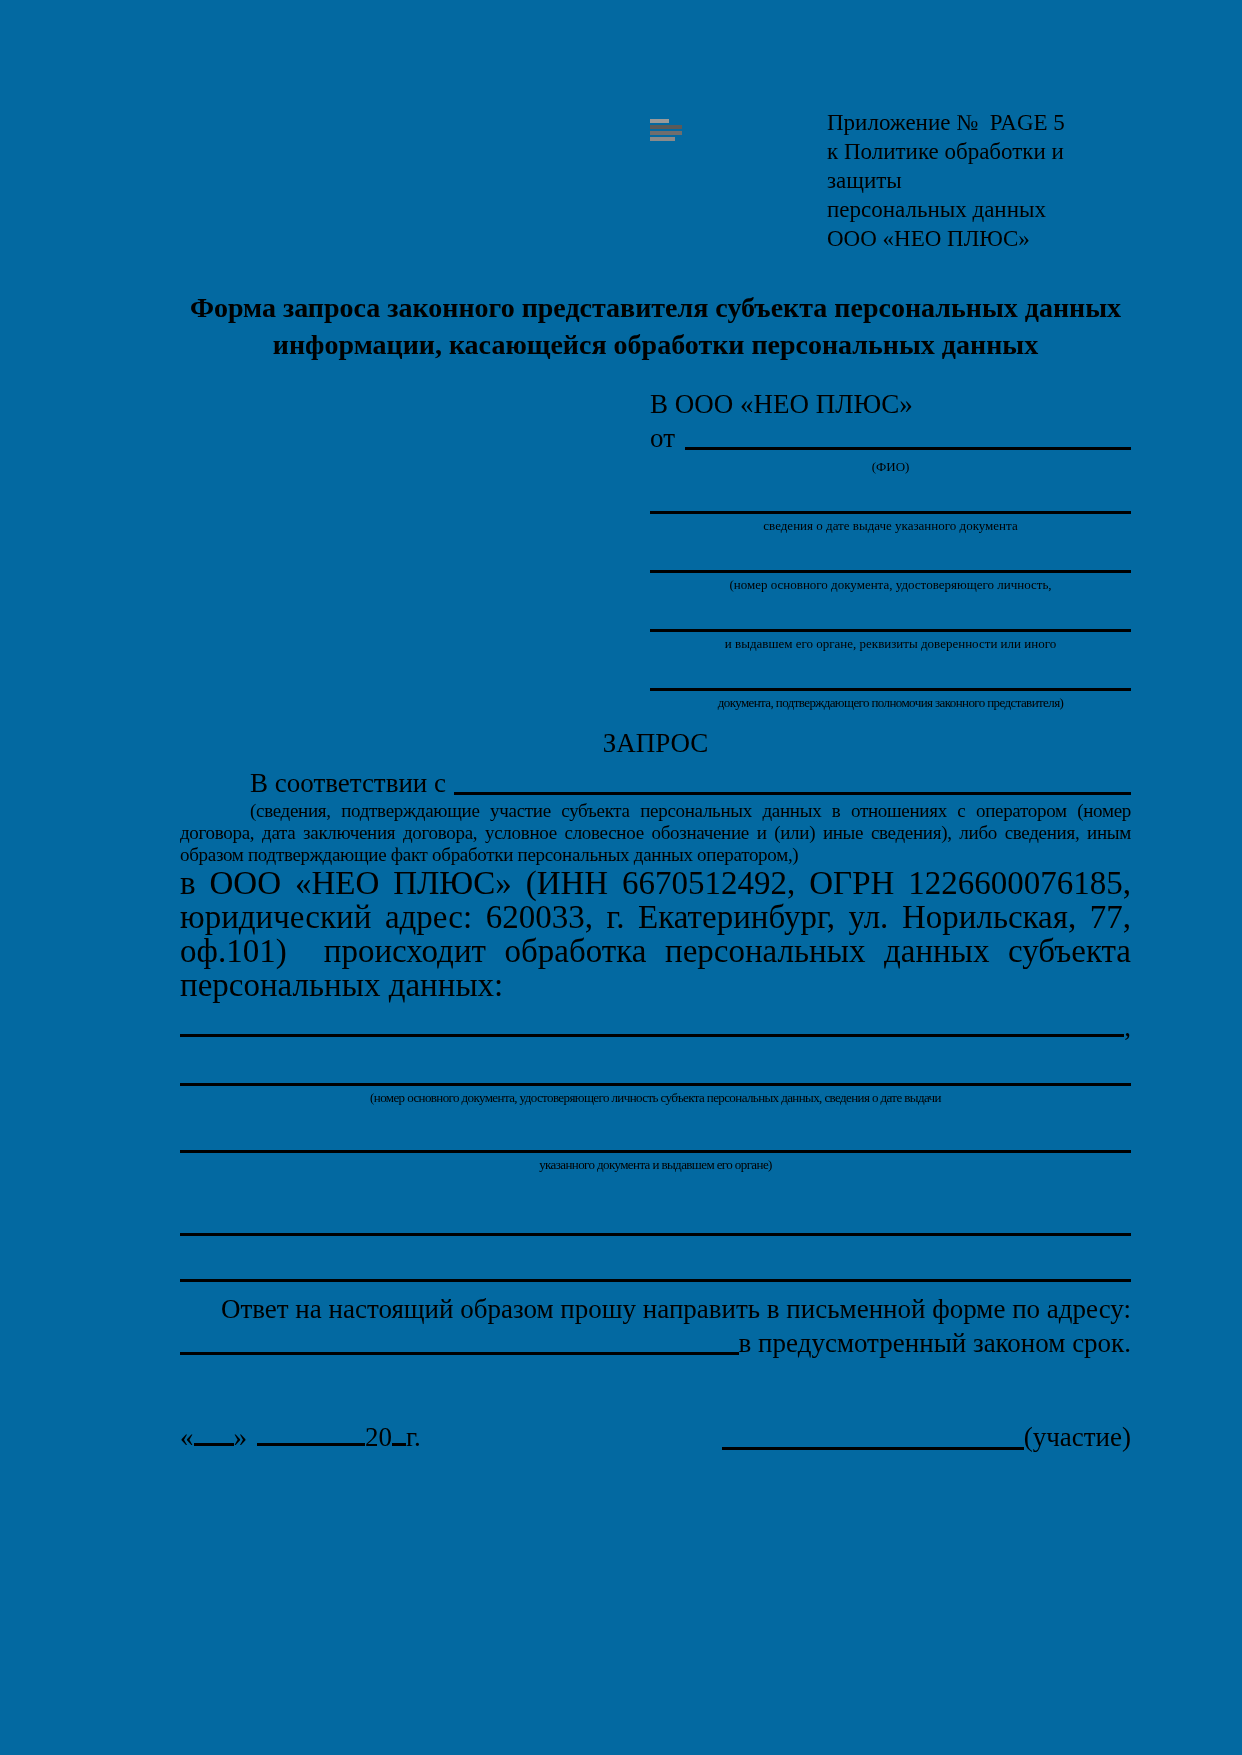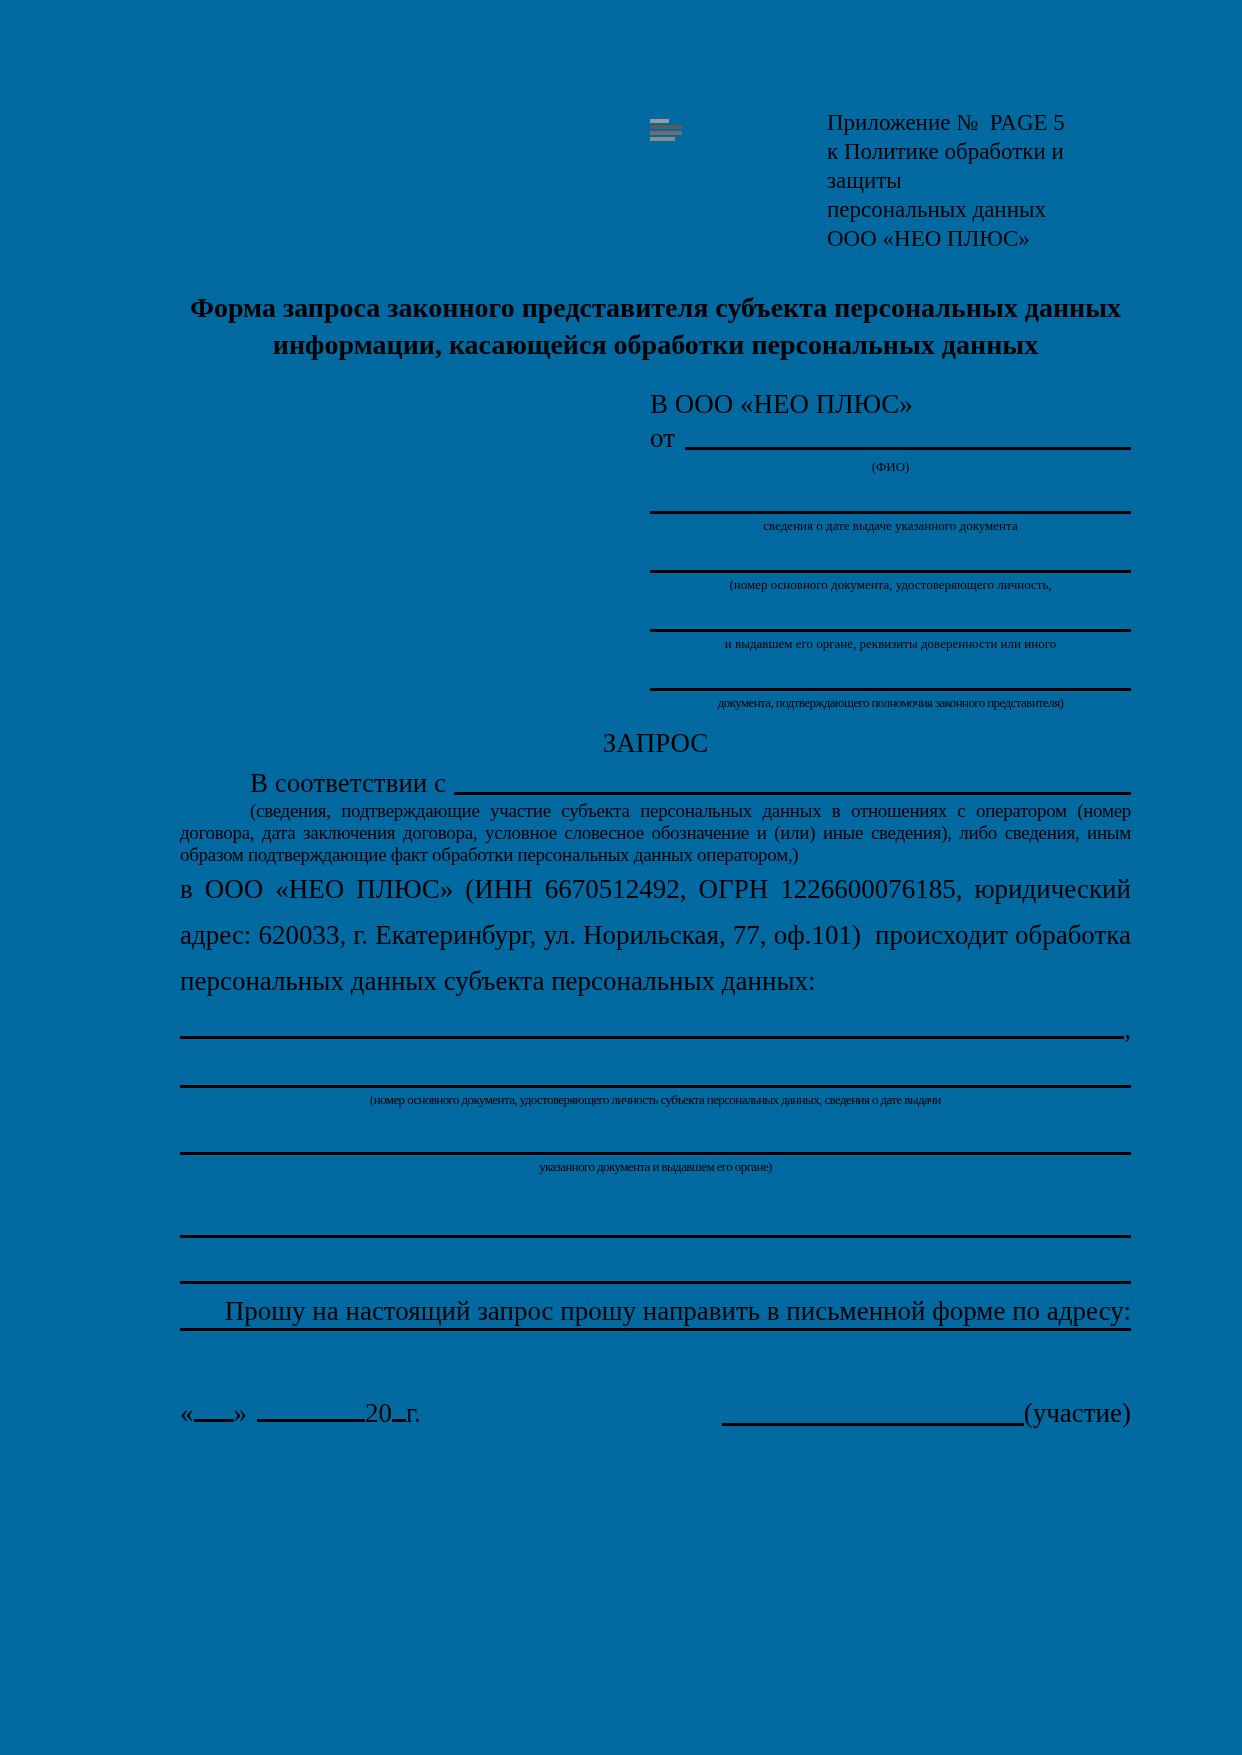--- a/index.html
+++ b/index.html
@@ -33,21 +33,21 @@
   .cap { font-size:13px; line-height:23px; text-align:center; white-space:nowrap; }
   .cond { letter-spacing:-0.6px; }
   .field .fblank { height:36px; border-bottom:3px solid #000; }
   .field:first-of-type .fblank { height:42px; }
 
   
   .zapros { text-align:center; font-size:27px; line-height:34px; margin-top:12px; }
   .intro-row { display:flex; align-items:flex-end; font-size:27px; line-height:34px; margin-top:6px; padding-left:70px; }
   .intro-row .lbl { white-space:nowrap; padding-right:8px; }
   .fineprint { font-size:19px; line-height:22px; text-align:justify; text-indent:70px; letter-spacing:-0.3px; }
-  .para { font-size:27px; line-height:46px; text-align:justify; }
+  .para { font-size:33px; line-height:34px; text-align:justify; }
   .comma-row { display:flex; align-items:flex-end; font-size:27px; line-height:30px; margin-top:10px; }
   .wfield { margin-top:10px; }
   .wfield .fblank { height:34px; border-bottom:3px solid #000; }
   .gap-blank { height:34px; border-bottom:3px solid #000; }
   .gb1 { margin-top:26px; }
   .gb2 { margin-top:12px; }
   .answer1 { font-size:27px; line-height:34px; text-align:right; margin-top:10px; }
   .answer2 { display:flex; align-items:flex-end; font-size:27px; line-height:34px; }
   .answer2 .lbl { white-space:nowrap; }
 
@@ -135,23 +135,24 @@
     </div>
     <div class="wfield">
       <div class="fblank"></div>
       <div class="cap cond">указанного документа и выдавшем его органе)</div>
     </div>
 
 
     <div class="gap-blank gb1"></div>
     <div class="gap-blank gb2"></div>
 
-    <div class="answer1">Прошу на настоящий запрос прошу направить в письменной форме по адресу:</div>
+    <div class="answer1">Ответ на настоящий образом прошу направить в письменной форме по адресу:</div>
     <div class="answer2">
       <span class="blank fill"></span>
+      <span class="lbl">в предусмотренный законом срок.</span>
     </div>
 
     <div class="bottom-row">
       <div class="date-group">
         <span>«</span><span class="iblank b-quote"></span><span>»</span><span class="iblank b-month"></span><span>20</span><span class="iblank b-yr"></span><span>г.</span>
       </div>
       <div class="sign-group">
         <span class="blank sign-blank"></span>
         <span>(участие)</span>
       </div>

